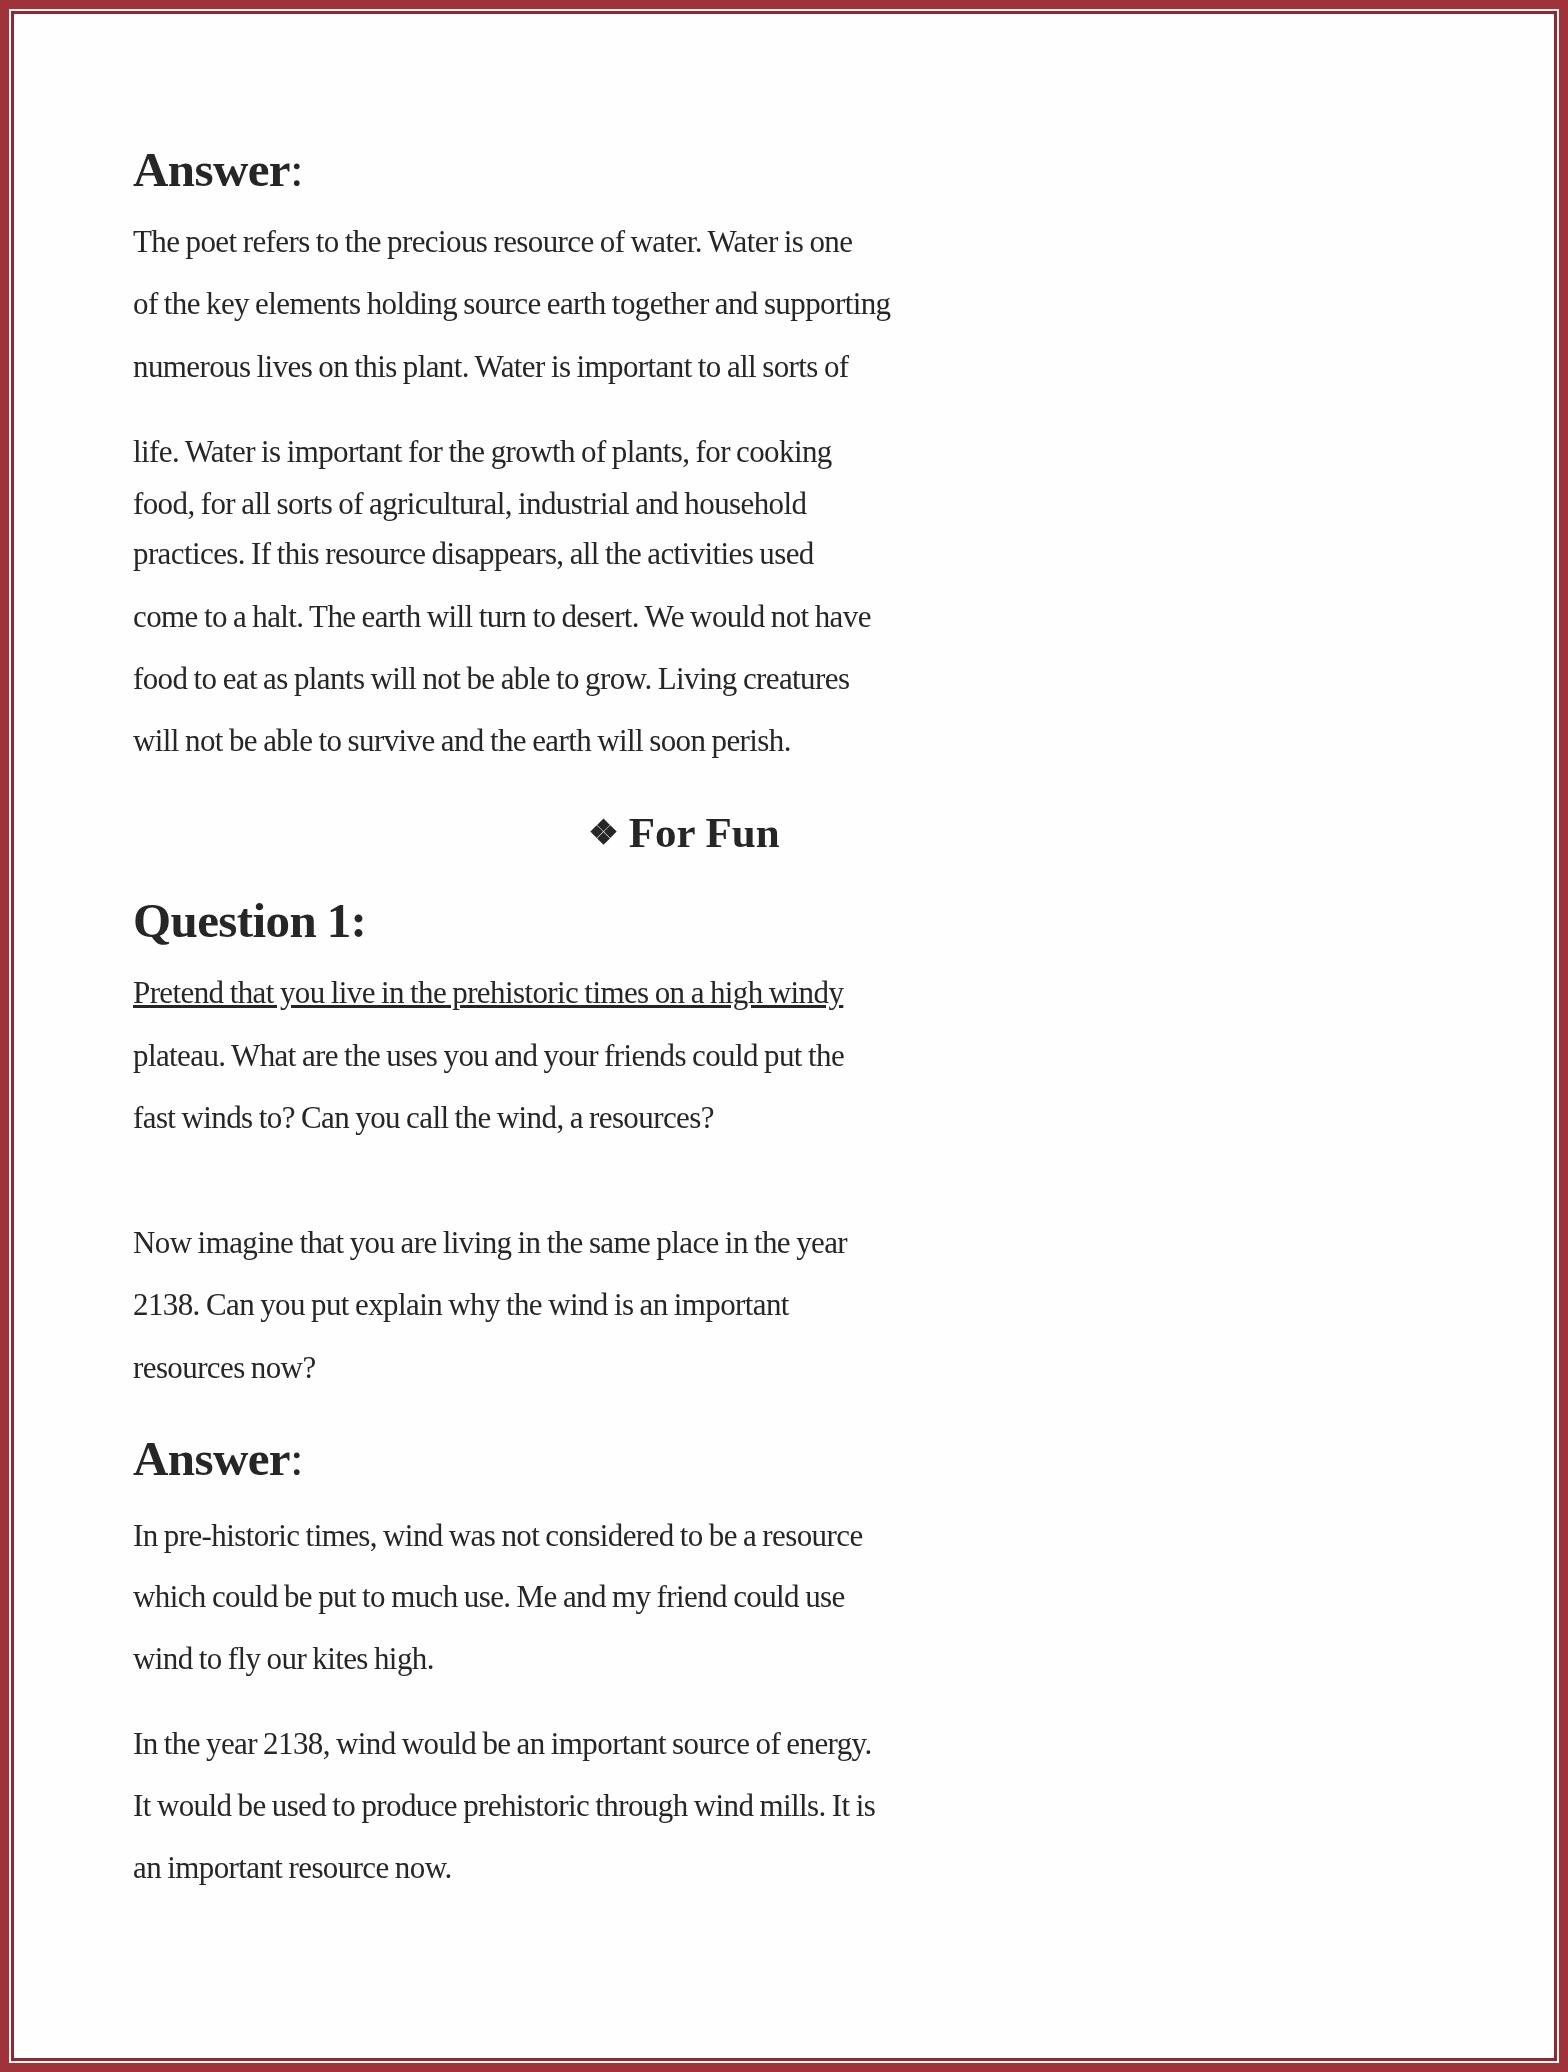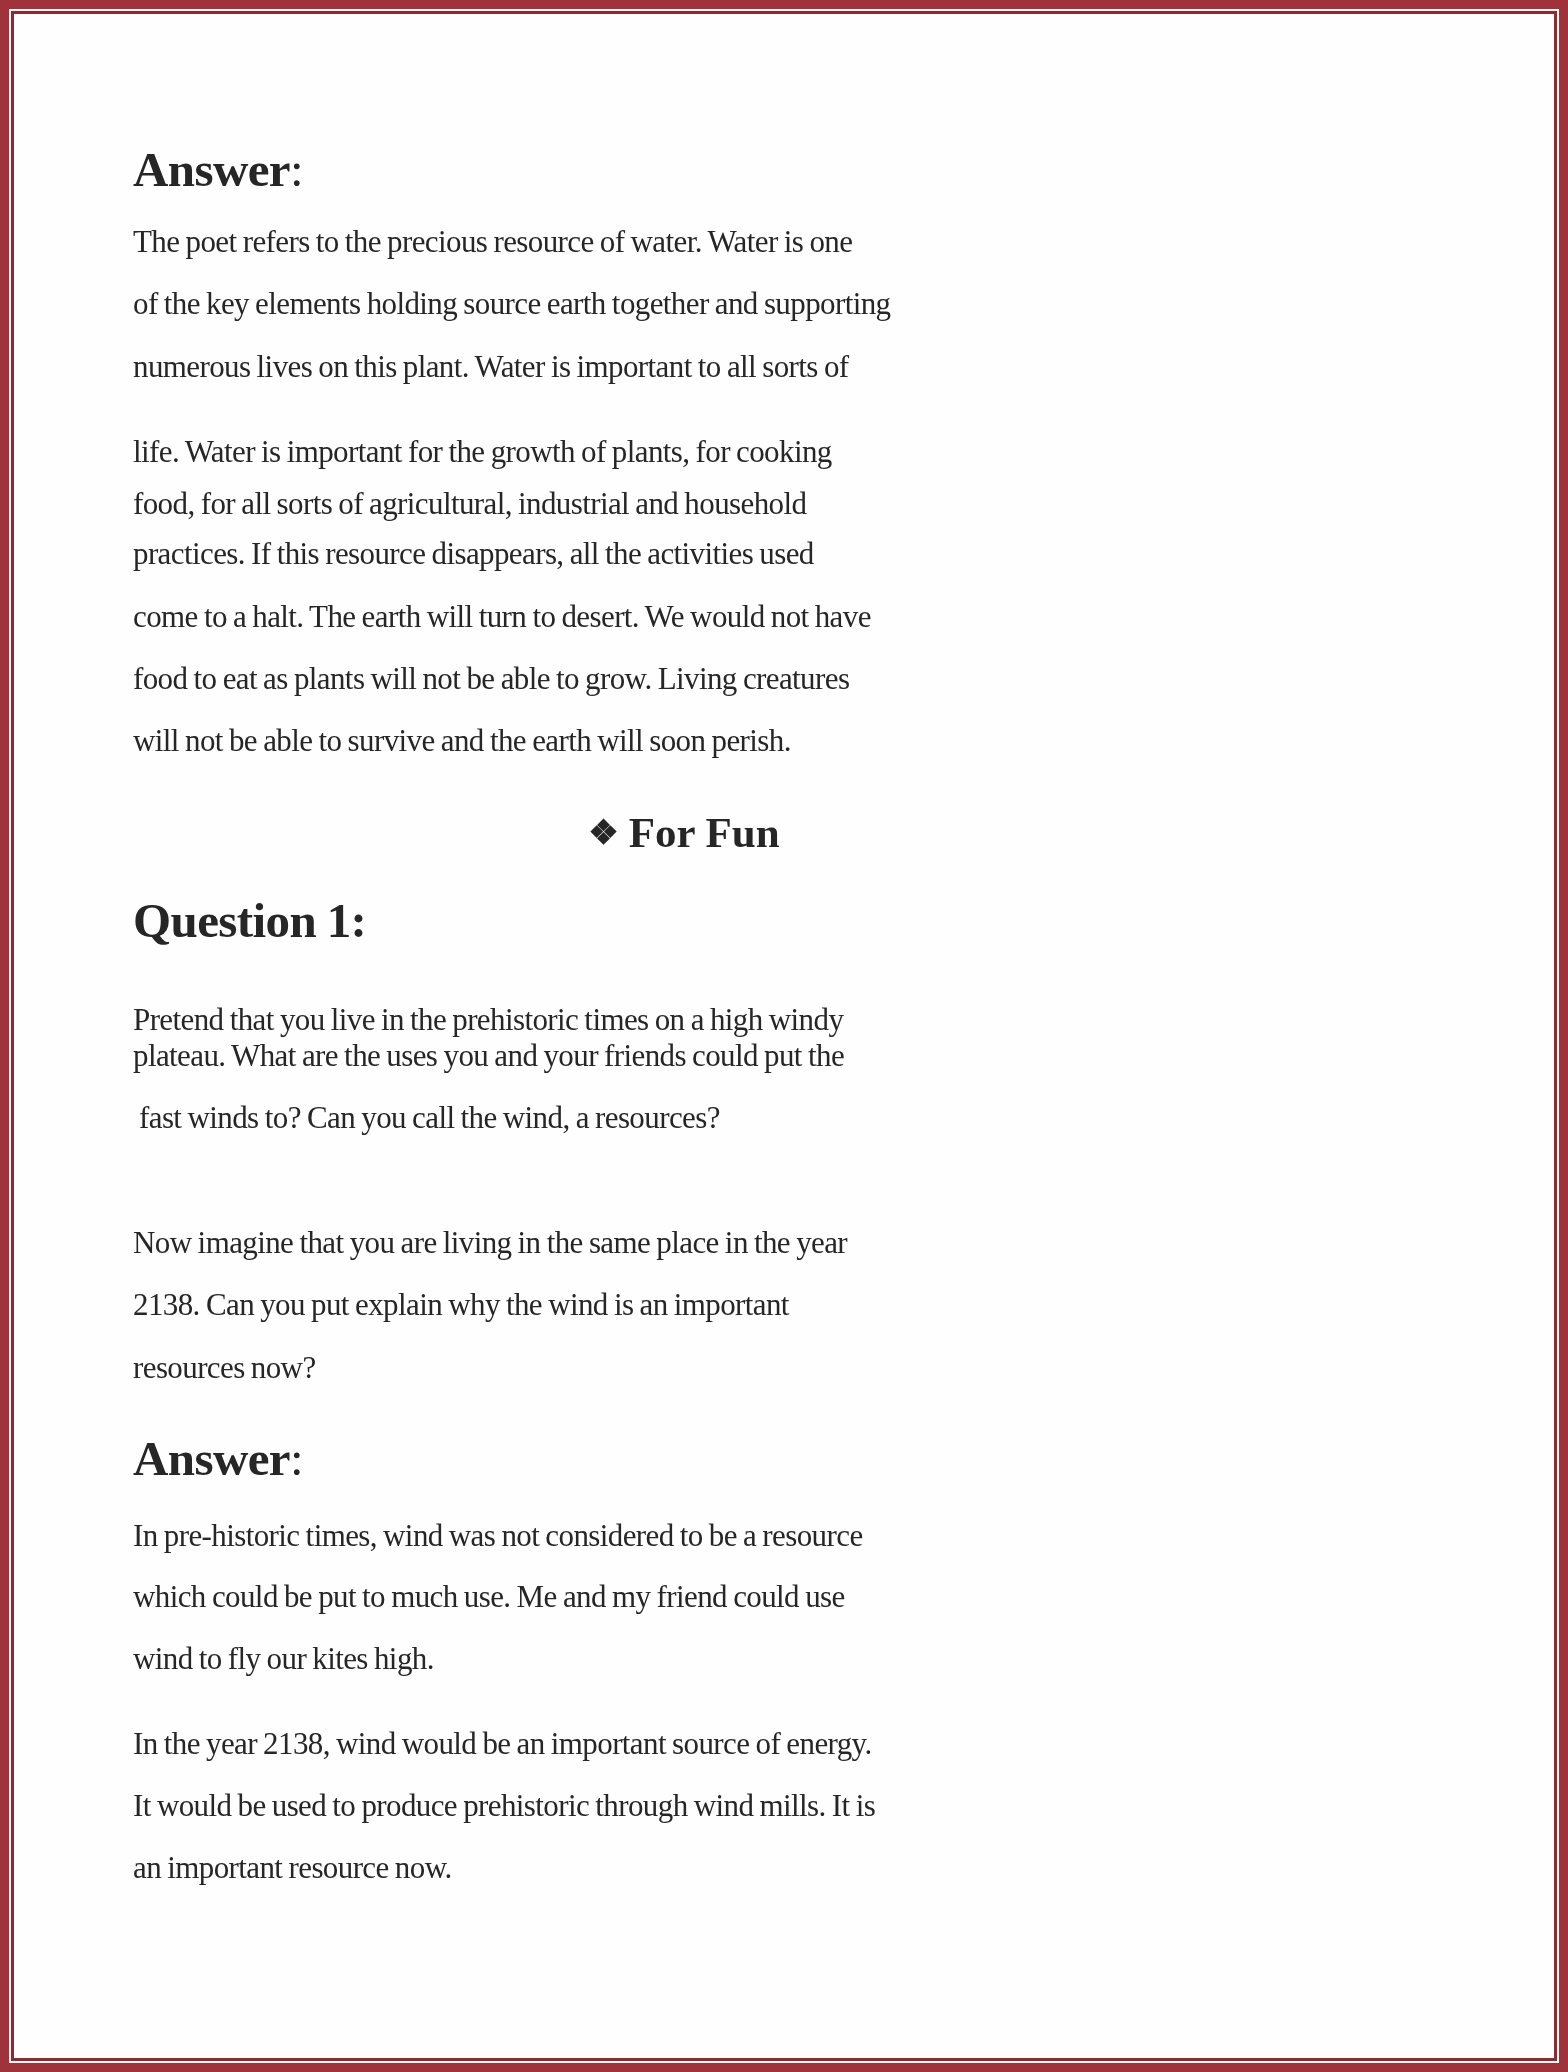--- a/index.html
+++ b/index.html
@@ -89,23 +89,23 @@
   <div class="line" style="top:351px;">numerous lives on this plant. Water is important to all sorts of</div>
   <div class="line" style="top:413px;margin-top:23px;">life. Water is important for the growth of plants, for cooking</div>
   <div class="line" style="top:488px;">food, for all sorts of agricultural,  industrial and household</div>
   <div class="line" style="top:538px;">practices. If this resource disappears, all the activities used</div>
   <div class="line" style="top:601px;">come to a halt. The earth will turn to desert. We would not have</div>
   <div class="line" style="top:663px;">food to eat as plants will not be able to grow.  Living creatures</div>
   <div class="line" style="top:725px;">will not be able to survive and the earth will soon perish.</div>
 
   <div class="line heading" style="top:896px;">Question 1:</div>
 
-  <div class="line" style="top:1004px;">Pretend that you live in the prehistoric times on a high windy</div>
+  <div class="line" style="top:977px;text-decoration:underline;">Pretend that you live in the prehistoric times on a high windy</div>
   <div class="line" style="top:1040px;">plateau. What are the uses you and your friends could put the</div>
-  <div class="line" style="top:1102px;margin-left:6px;">fast winds to? Can you call the wind, a resources?</div>
+  <div class="line" style="top:1102px;">fast winds to? Can you call the wind, a resources?</div>
 
   <div class="line" style="top:1227px;">Now imagine  that you are living  in the same place in the year</div>
   <div class="line" style="top:1289px;">2138. Can you put explain why the wind is an important</div>
   <div class="line" style="top:1352px;">resources now?</div>
 
   <div class="line heading" style="top:1434px;"><span>Answer</span><span class="colon">:</span></div>
 
   <div class="line" style="top:1520px;">In pre-historic times, wind was not considered to be a resource</div>
   <div class="line" style="top:1581px;">which could be put to much use. Me and my friend could use</div>
   <div class="line" style="top:1643px;">wind to fly our kites high.</div>

